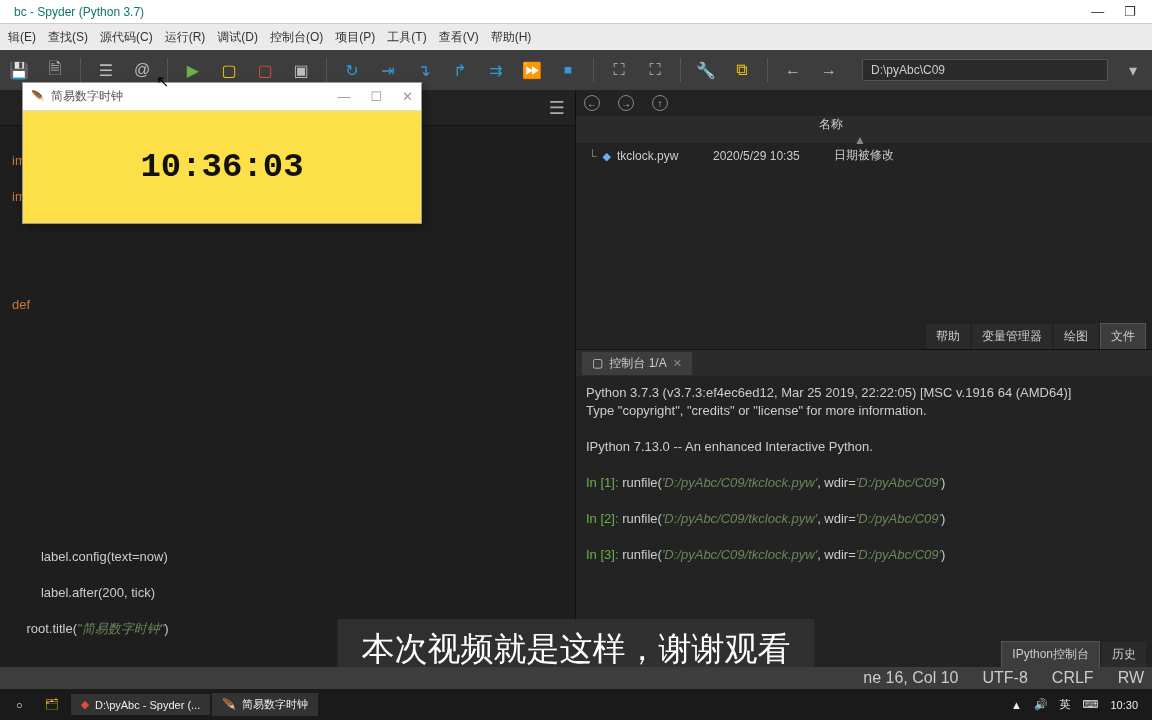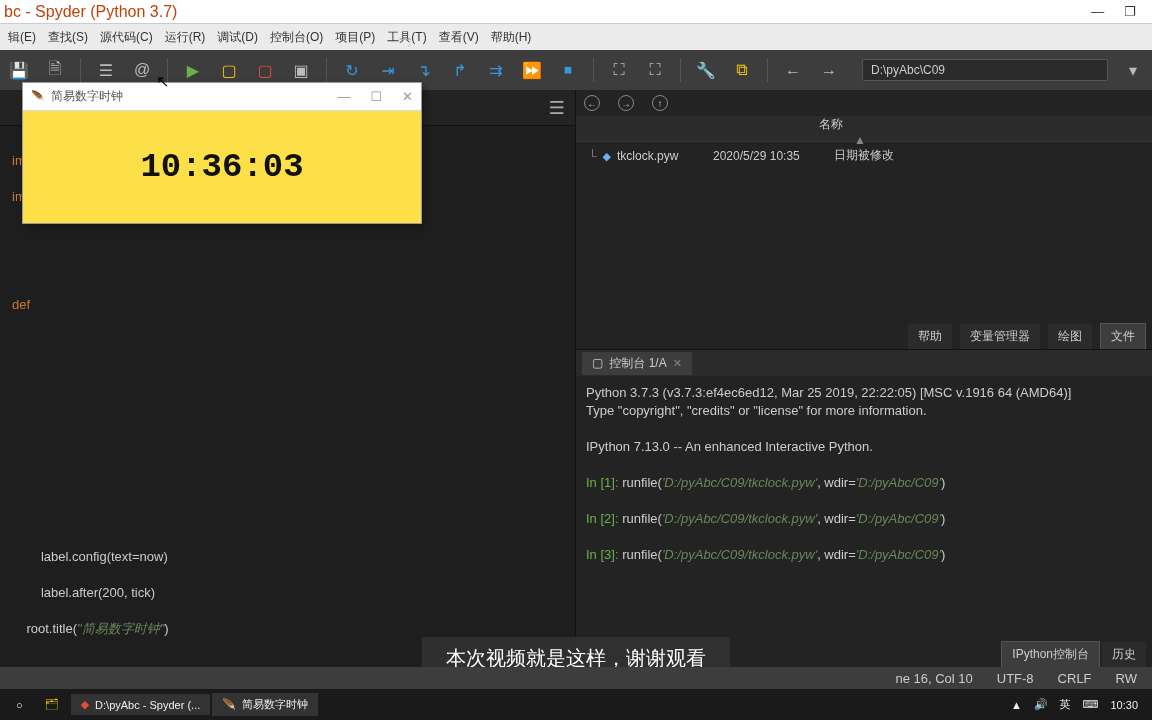--- a/index.html
+++ b/index.html
@@ -1,19 +1,19 @@
 <!DOCTYPE html>
 <html><head>
 <meta charset="utf-8">
 <style>
 * { margin: 0; padding: 0; box-sizing: border-box; font-family: "Microsoft YaHei", Arial, sans-serif; }
 body { width: 1152px; height: 720px; overflow: hidden; background: #f0f0f0; position: relative; }
 
 .titlebar { height: 24px; background: #fff; display: flex; align-items: center; padding: 0 4px; border-bottom: 1px solid #ccc; }
-.titlebar-text { font-size: 16px; color: #c2410c; flex: 1; }
+.titlebar-text { font-size: 12px; color: #0f766e; flex: 1; margin-left: 10px; }
 .win-controls { display: flex; gap: 20px; padding-right: 12px; }
 .win-btn { font-size: 13px; color: #333; cursor: pointer; }
 
 .menubar { height: 26px; background: #ebebeb; display: flex; align-items: center; padding: 0 4px; gap: 4px; font-size: 12px; color: #333; }
 .menubar span { padding: 0 4px; cursor: pointer; }
 
 .toolbar { height: 40px; background: #3d3d3d; display: flex; align-items: center; padding: 0 8px; gap: 14px; }
 .tool-icon { width: 22px; height: 22px; display: flex; align-items: center; justify-content: center; color: #bbb; font-size: 16px; cursor: pointer; }
 .tool-sep { width: 1px; height: 24px; background: #555; }
 .path-input { flex: 1; background: #2b2b2b; color: #ccc; padding: 3px 8px; font-size: 12px; border: 1px solid #555; margin-left: 8px; border-radius: 2px; }
@@ -30,40 +30,40 @@
 
 .right-pane { flex: 1; display: flex; flex-direction: column; background: #232323; border-left: 1px solid #111; }
 .file-browser { height: 260px; display: flex; flex-direction: column; border-bottom: 1px solid #111; }
 .fb-nav { height: 26px; display: flex; align-items: center; padding: 0 8px; gap: 18px; color: #ccc; }
 .fb-nav-btn { width: 16px; height: 16px; border-radius: 50%; border: 1px solid #888; display: flex; align-items: center; justify-content: center; font-size: 10px; cursor: pointer; }
 .fb-header { height: 26px; background: #2b2b2b; display: flex; align-items: center; padding: 0 12px; color: #ccc; font-size: 12px; border-bottom: 1px solid #333; flex-direction: column; }
 .fb-col1 { width: 90px; }
 .fb-list { flex: 1; padding: 4px 8px; }
 .fb-row { display: flex; align-items: center; color: #ccc; font-size: 12px; padding: 3px 4px; gap: 6px; }
 .fb-icon { color: #6ab0f3; font-size: 11px; }
-.fb-tabs { height: 28px; display: flex; align-items: flex-end; justify-content: flex-end; padding: 0 6px; gap: 8px; margin-top: 48px; }
+.fb-tabs { height: 28px; display: flex; align-items: flex-end; justify-content: flex-end; padding: 0 6px; gap: 2px; margin-top: 48px; }
 .fb-tab { padding: 4px 10px; font-size: 12px; color: #ccc; background: #2b2b2b; cursor: pointer; }
 .fb-tab.active { background: #3d3d3d; border: 1px solid #555; border-bottom: none; }
 
 .console-pane { flex: 1; display: flex; flex-direction: column; }
 .console-tabs { height: 26px; display: flex; align-items: center; background: #2b2b2b; padding: 0 6px; }
 .console-tab { padding: 3px 10px; font-size: 12px; color: #ccc; background: #3d3d3d; display: flex; align-items: center; gap: 6px; }
 .console-close { color: #888; cursor: pointer; font-size: 11px; }
 .console-out { flex: 1; font-family: "Consolas", monospace; font-size: 13px; line-height: 18px; padding: 8px 10px; color: #ccc; white-space: pre-wrap; overflow: hidden; }
 .cin { color: #6ab04c; }
 .cpath { color: #6a8759; font-style: italic; }
 .console-bottom-tabs { height: 26px; display: flex; align-items: flex-end; justify-content: flex-end; padding: 0 6px; gap: 2px; }
 
-.statusbar { height: 22px; background: #3d3d3d; display: flex; align-items: center; justify-content: flex-end; padding: 0 15px; gap: 24px; color: #ccc; font-size: 13px; }
+.statusbar { height: 22px; background: #3d3d3d; display: flex; align-items: center; justify-content: flex-end; padding: 0 8px; gap: 24px; color: #ccc; font-size: 16px; }
 
 .taskbar { position: absolute; bottom: 0; left: 0; right: 0; height: 31px; background: #1a1a1a; display: flex; align-items: center; padding: 0 6px; gap: 2px; color: #eee; font-size: 11px; }
 .tb-item { padding: 4px 10px; background: #333; display: flex; align-items: center; gap: 6px; cursor: pointer; }
 .tb-right { margin-left: auto; display: flex; align-items: center; gap: 12px; padding-right: 8px; }
 
-.subtitle { position: absolute; bottom: 40px; left: 50%; transform: translateX(-50%); background: rgba(50,50,50,0.85); color: #fff; padding: 8px 24px; font-size: 20px; font-weight: 400; border-radius: 2px; white-space: nowrap; }
+.subtitle { position: absolute; bottom: 40px; left: 50%; transform: translateX(-50%); background: rgba(50,50,50,0.85); color: #fff; padding: 8px 24px; font-size: 33px; font-weight: 400; border-radius: 2px; white-space: nowrap; }
 
 .clock-window { position: absolute; top: 82px; left: 22px; width: 400px; background: #f0f0f0; border: 1px solid #999; box-shadow: 3px 3px 8px rgba(0,0,0,0.3); }
 .clock-title { height: 28px; background: #fff; display: flex; align-items: center; padding: 0 8px; border-bottom: 1px solid #ddd; }
 .clock-feather { width: 14px; height: 14px; margin-right: 6px; font-size: 11px; color: #47a; }
 .clock-title-text { font-size: 12px; color: #555; flex: 1; }
 .clock-btns { display: flex; gap: 20px; }
 .clock-btn { color: #999; font-size: 13px; cursor: pointer; }
 .clock-body { height: 112px; display: flex; align-items: center; justify-content: center; background: #fde047; }
 .clock-time { font-family: "Courier New", monospace; font-size: 34px; font-weight: bold; color: #111; }
 

